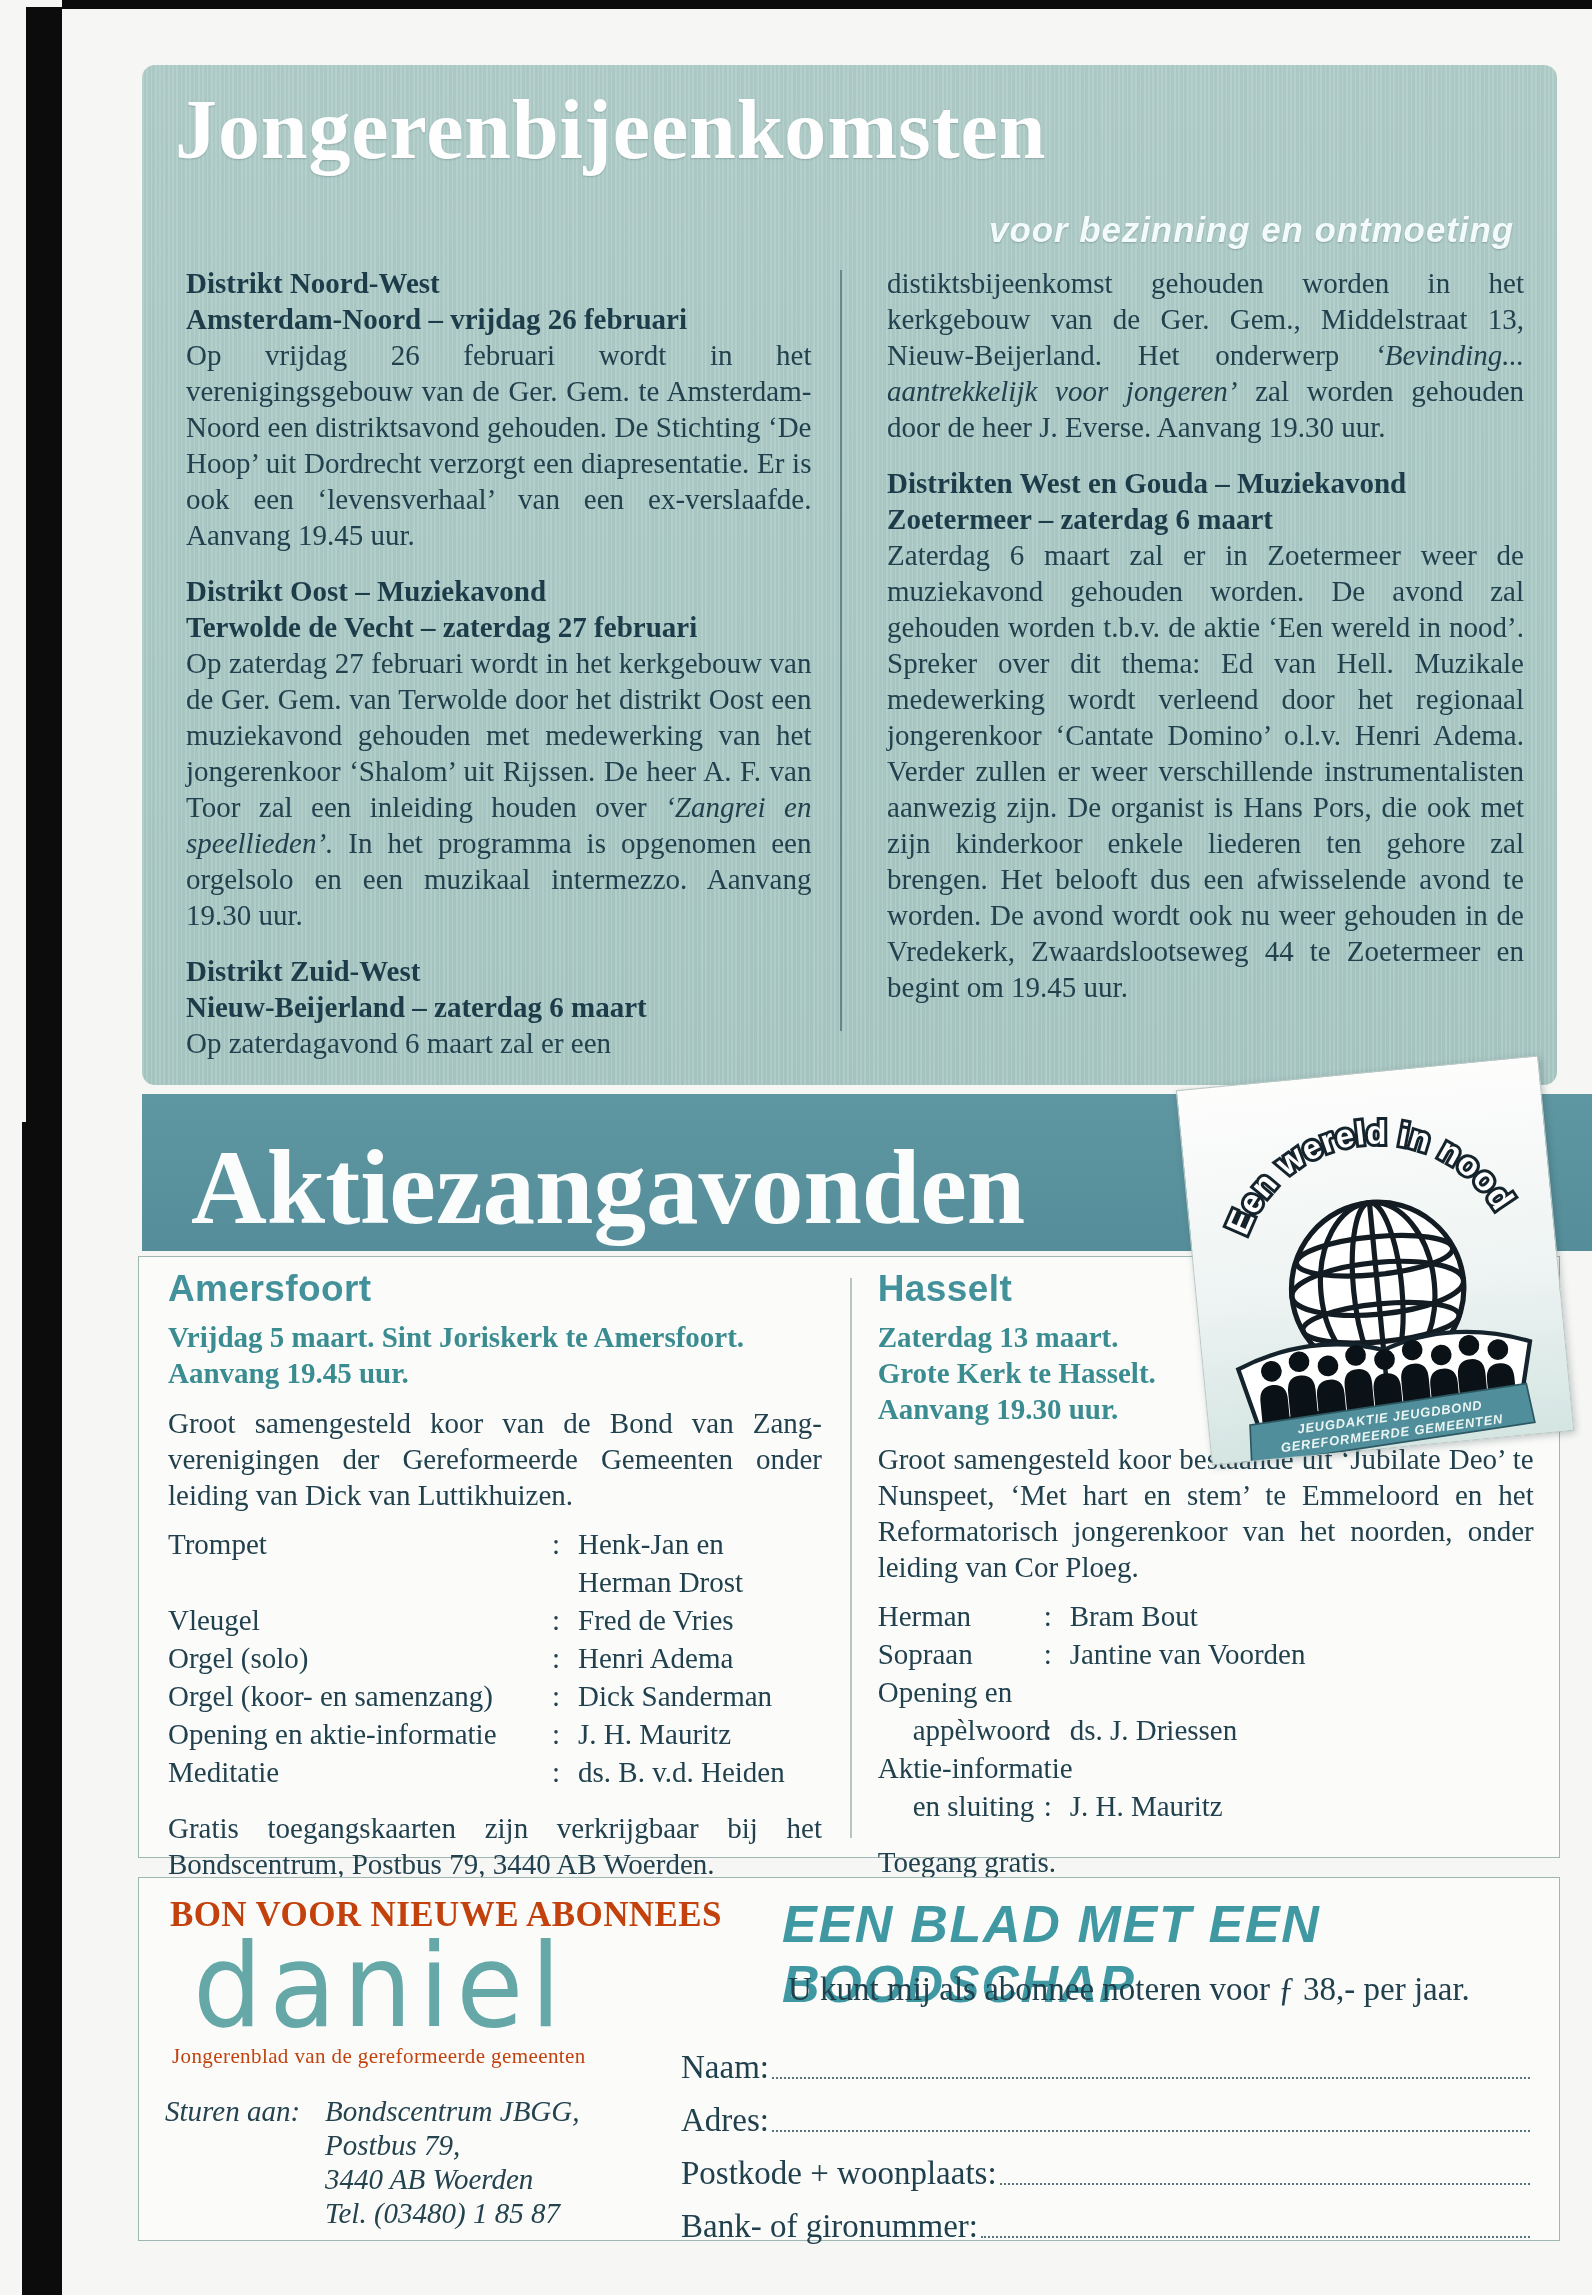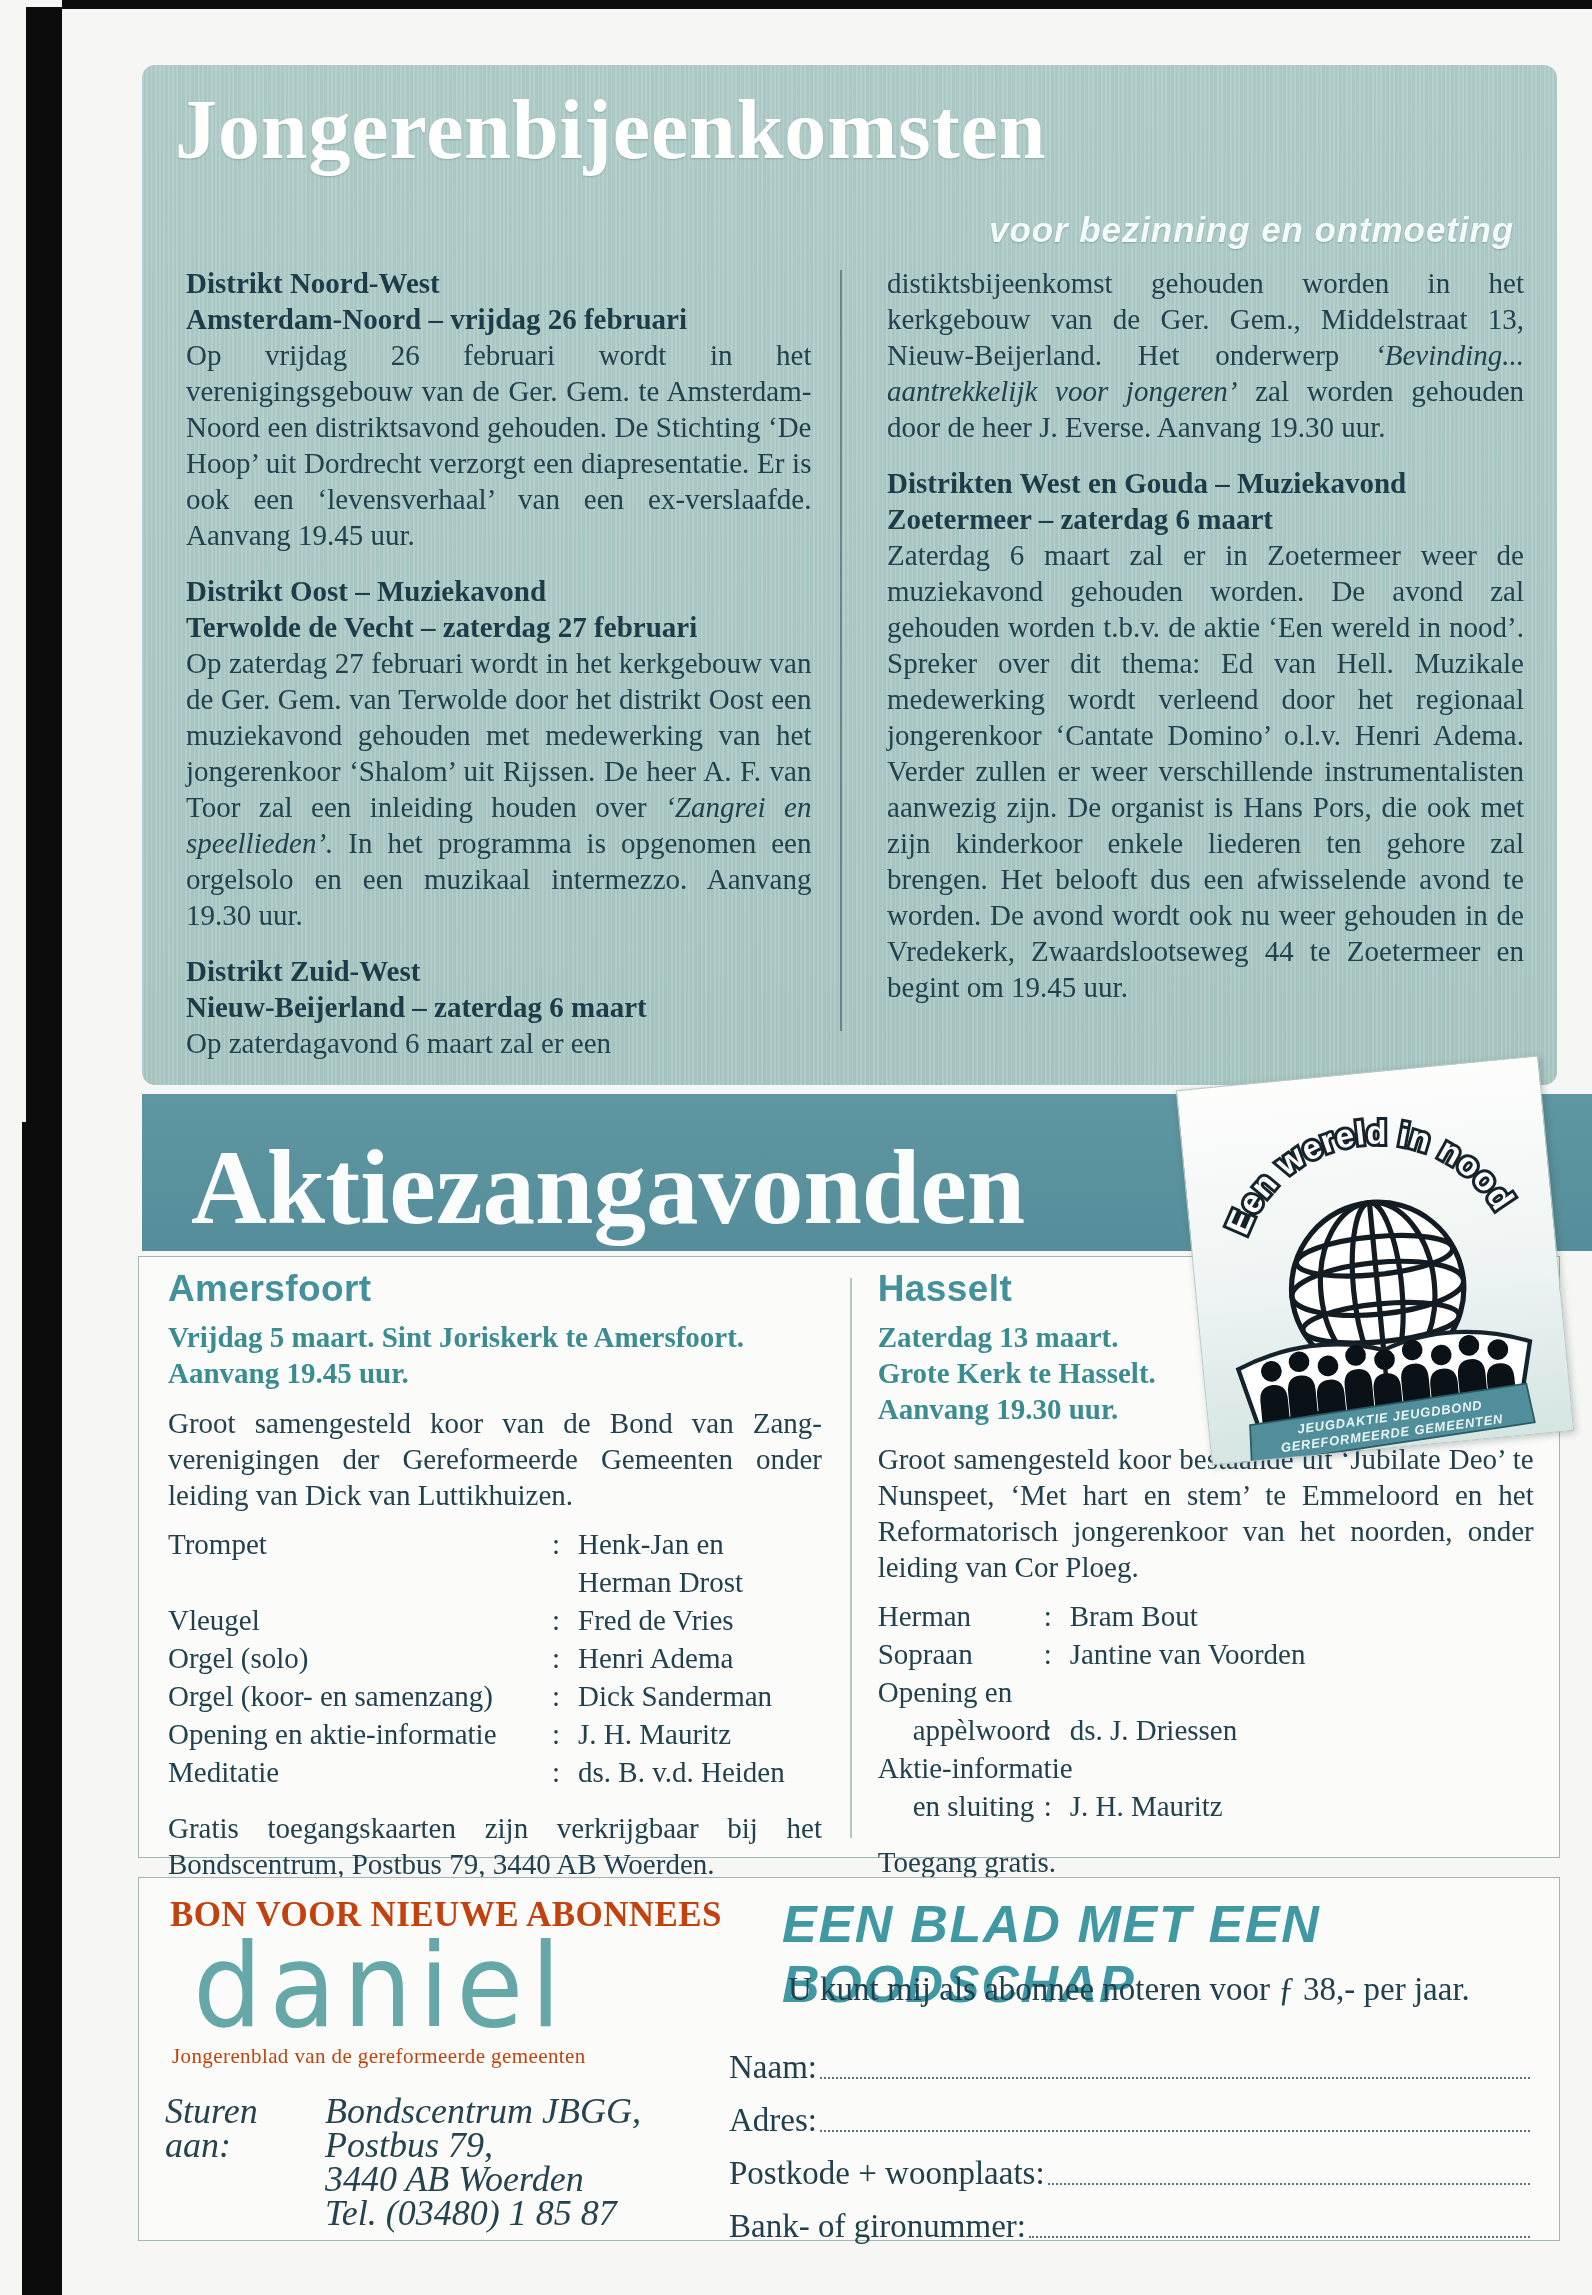--- a/index.html
+++ b/index.html
@@ -106,35 +106,35 @@
     font-family:"DejaVu Sans", sans-serif;font-weight:normal;
     font-size:109px;color:#66a8a8;letter-spacing:7px;
     transform:scaleY(1.06);transform-origin:left top;
   }
   .logo-subtitle{
     position:absolute;left:33px;top:166px;
     font-size:21px;color:#c2410c;letter-spacing:0.4px;
   }
   .send-row{
     position:absolute;left:26px;top:216px;display:flex;
-    font-style:italic;font-size:36px;line-height:34px;color:#24434f;
+    font-style:italic;font-size:29px;line-height:34px;color:#24434f;
   }
   .send-label{width:160px;flex:none;}
   .address-lines div{white-space:nowrap;}
   .slogan{
     position:absolute;left:643px;top:15.5px;margin:0;
     font-family:"Liberation Sans", sans-serif;font-style:italic;font-weight:bold;
     font-size:52px;color:#3f98a2;letter-spacing:1.7px;
   }
   .bon-note{
     position:absolute;left:649px;top:93px;
     font-size:33px;color:#21404d;
   }
   .bon-fields{position:absolute;left:542px;top:155px;right:29px;}
-  .field{display:flex;align-items:flex-end;height:53px;font-size:33px;color:#21404d;margin-left:48px;}
+  .field{display:flex;align-items:flex-end;height:53px;font-size:33px;color:#21404d;}
   .field .lbl{white-space:nowrap;}
   .field .dots{flex:1;border-bottom:2.6px dotted #58757d;margin:0 0 7px 3.5px;height:0;}
 </style>
 </head>
 <body>
 
 <div>
 
   <div class="edge-left-a"></div>
   <div class="edge-left-b"></div>

